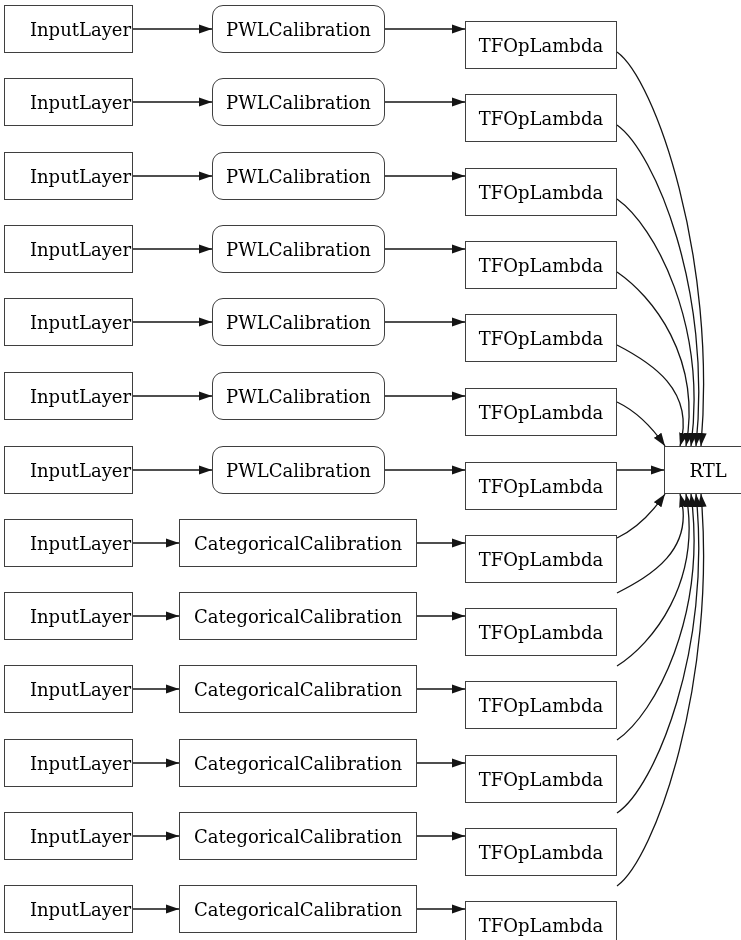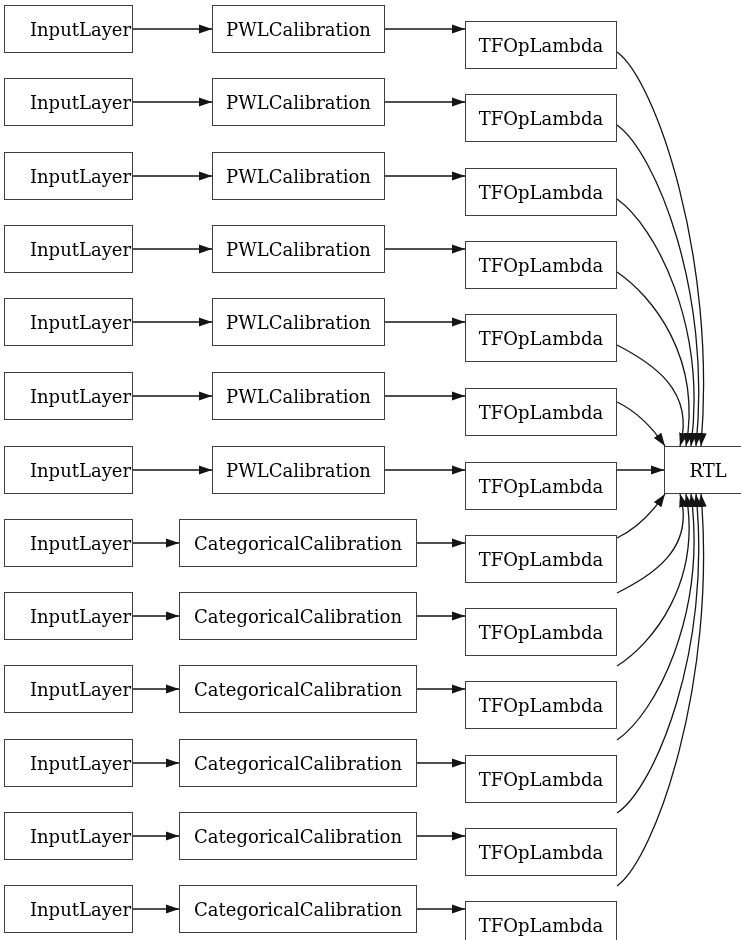--- a/index.html
+++ b/index.html
@@ -30,21 +30,21 @@
     background: #ffffff;
     display: flex;
     align-items: center;
     justify-content: center;
     font-size: 18px;
     color: #000000;
     white-space: nowrap;
     z-index: 1;
   }
   .col-input  { left: 4px;   width: 129px; padding-left: 24px; }
-  .col-pwl    { left: 212px; width: 173px; }
+  .col-pwl    { left: 212px; width: 173px; border-radius: 11px; }
   .col-cat    { left: 179px; width: 238px; }
   .col-op     { left: 465px; width: 152px; margin-top: 16px; }
   .col-rtl    { left: 664px; width: 88px;  }
   .r1  { top: 5px; }   .r2  { top: 78px; }  .r3  { top: 152px; }
   .r4  { top: 225px; } .r5  { top: 298px; } .r6  { top: 372px; }
   .r7  { top: 446px; } .r8  { top: 519px; } .r9  { top: 592px; }
   .r10 { top: 665px; } .r11 { top: 739px; } .r12 { top: 812px; }
   .r13 { top: 885px; }
 </style>
 </head>

